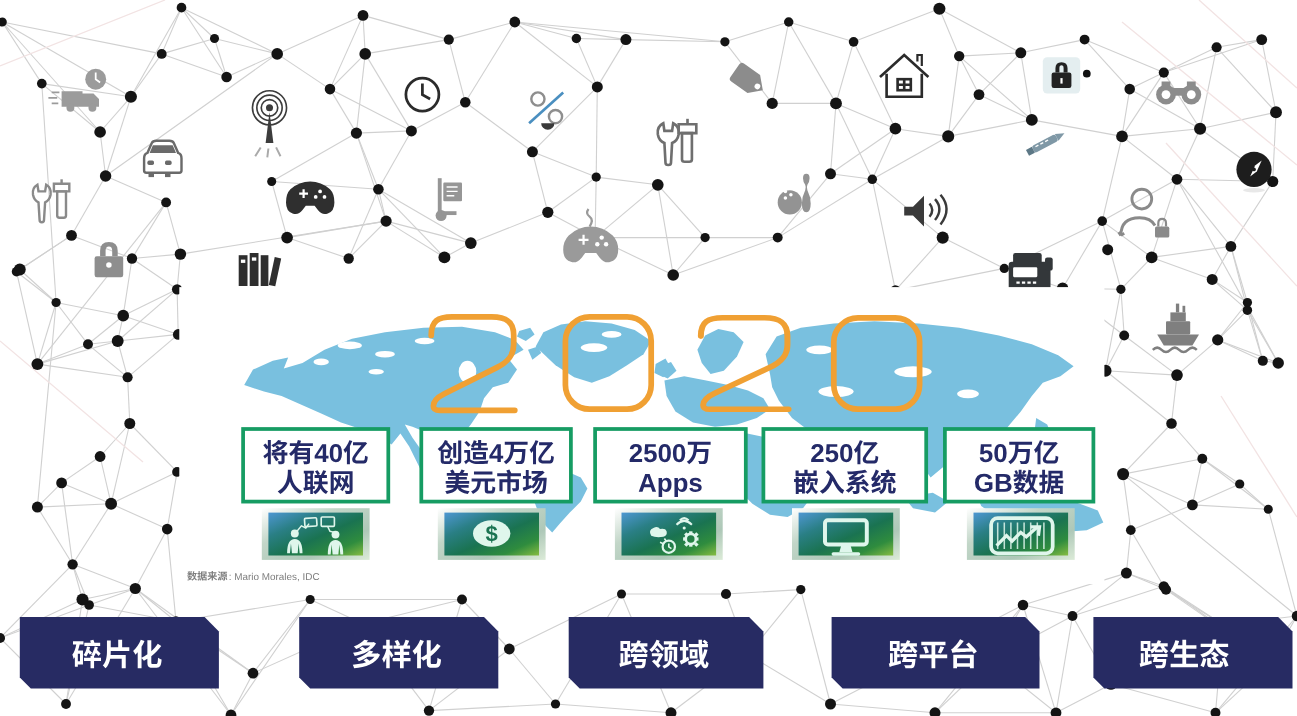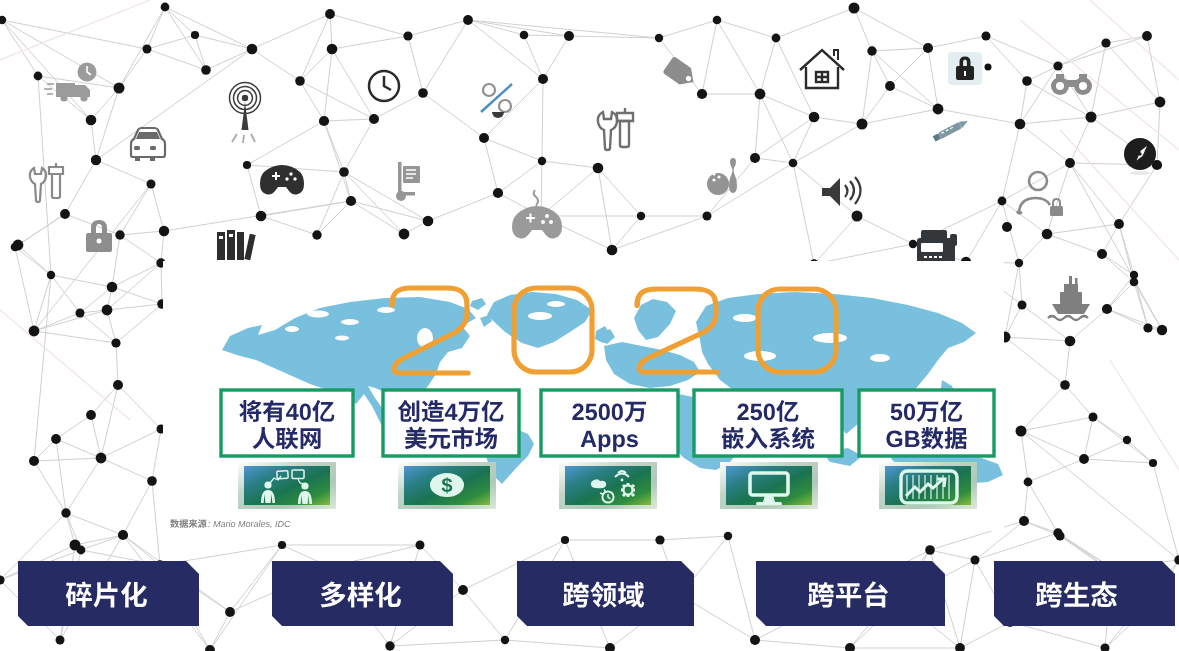--- a/index.html
+++ b/index.html
@@ -1,14 +1,14 @@
 <!DOCTYPE html>
 <html><head><meta charset="utf-8"><style>
 html,body{margin:0;padding:0;background:#ffffff;}
-#stage{position:relative;width:1179px;height:651px;overflow:hidden;font-family:"Liberation Sans",sans-serif;font-style:italic;}
+#stage{position:relative;width:1179px;height:651px;overflow:hidden;font-family:"Liberation Sans",sans-serif;}
 </style></head>
 <body>
 <div id="stage">
 <svg width="1179" height="651" viewBox="0 0 1179 651" xmlns="http://www.w3.org/2000/svg">
 <defs>
 <linearGradient id="tg" x1="0" y1="0" x2="1" y2="1">
 <stop offset="0" stop-color="#4e97d2"></stop>
           <stop offset="0.28" stop-color="#2a7f85"></stop>
 <stop offset="0.55" stop-color="#1a7351"></stop>
           <stop offset="0.8" stop-color="#2f8c3e"></stop>

